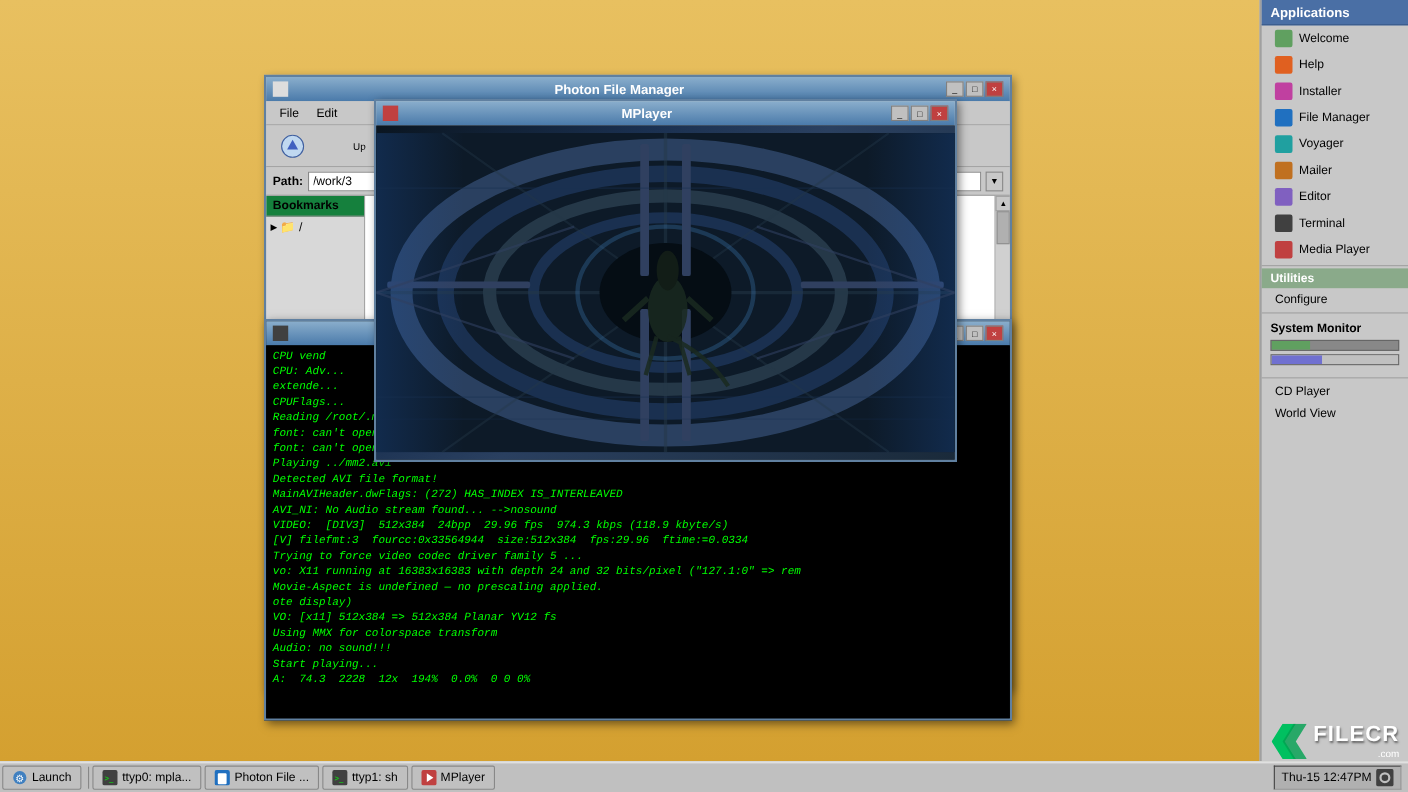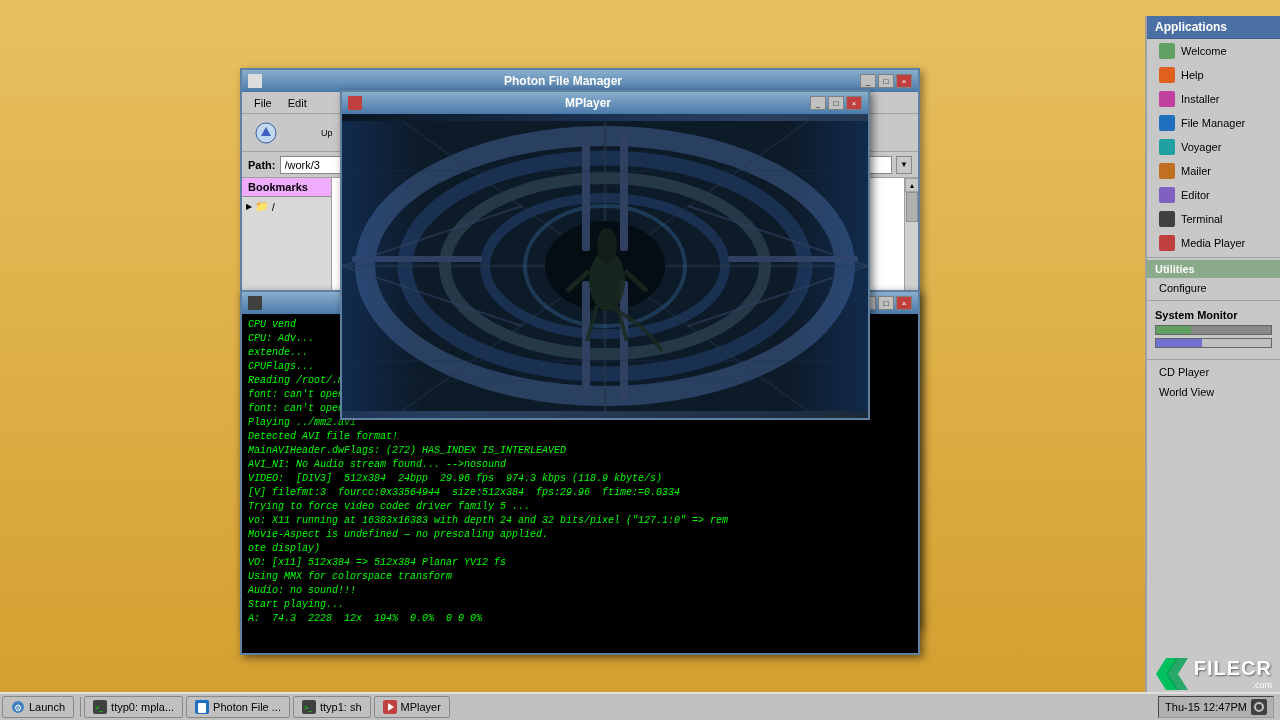--- a/index.html
+++ b/index.html
@@ -73,21 +73,21 @@
       left: 0;
       right: 0;
       bottom: 28px;
       background: linear-gradient(180deg, #e8c060 0%, #d4a030 100%);
       overflow: hidden;
     }
 
     
     .right-panel {
       position: absolute;
-      top: 16px;
+      top: 0;
       right: 0;
       width: 135px;
       height: 100%;
       background: #c8c8c8;
       border-left: 2px solid #a0a0a0;
       display: flex;
       flex-direction: column;
     }
     .panel-section-header {
       background: #4a6fa5;
@@ -283,21 +283,21 @@
     }
     .bookmarks-panel {
       width: 90px;
       background: #d8d8d8;
       border-right: 1px solid #a0a0a0;
       display: flex;
       flex-direction: column;
       flex-shrink: 0;
     }
     .bookmarks-header {
-      background: #f0abfc;
+      background: #15803d;
       padding: 3px 6px;
       font-size: 11px;
       font-weight: bold;
       border-bottom: 1px solid #909090;
     }
     .bookmarks-item {
       display: flex;
       align-items: center;
       gap: 3px;
       padding: 3px 4px;

